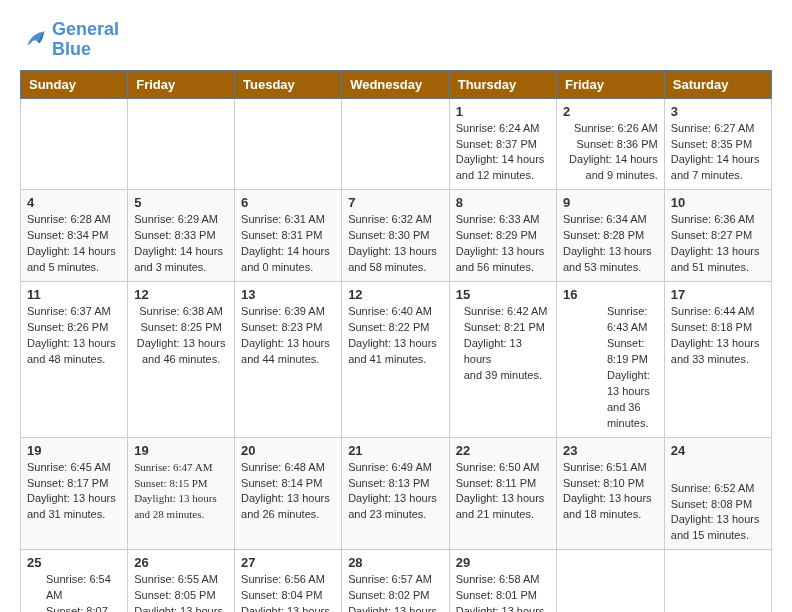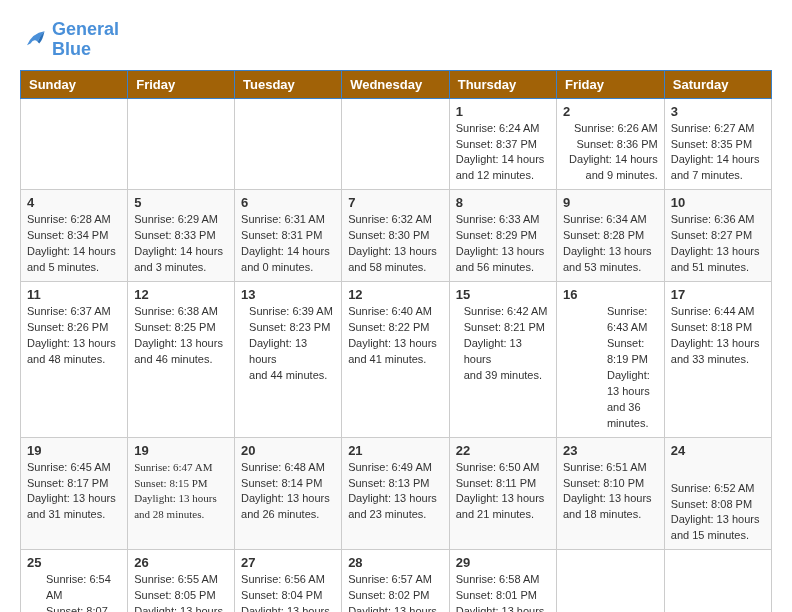--- a/index.html
+++ b/index.html
@@ -207,28 +207,28 @@
       <tr>
         <td>
           <span class="day-number">11</span>
           <div class="day-info" style="white-space: pre-line;">Sunrise: 6:37 AM
 Sunset: 8:26 PM
 Daylight: 13 hours
 and 48 minutes.</div>
         </td>
         <td>
           <span class="day-number">12</span>
-          <div class="day-info" style="white-space: pre-line;">Sunrise: 6:38 AM
+          <div class="day-info" style="white-space: pre-line; text-align: center;">Sunrise: 6:38 AM
 Sunset: 8:25 PM
 Daylight: 13 hours
 and 46 minutes.</div>
         </td>
         <td>
           <span class="day-number">13</span>
-          <div class="day-info" style="white-space: pre-line; margin-left: 8px;">Sunrise: 6:39 AM
+          <div class="day-info" style="white-space: pre-line;">Sunrise: 6:39 AM
 Sunset: 8:23 PM
 Daylight: 13 hours
 and 44 minutes.</div>
         </td>
         <td>
           <span class="day-number">12</span>
           <div class="day-info" style="white-space: pre-line;">Sunrise: 6:40 AM
 Sunset: 8:22 PM
 Daylight: 13 hours
 and 41 minutes.</div>

